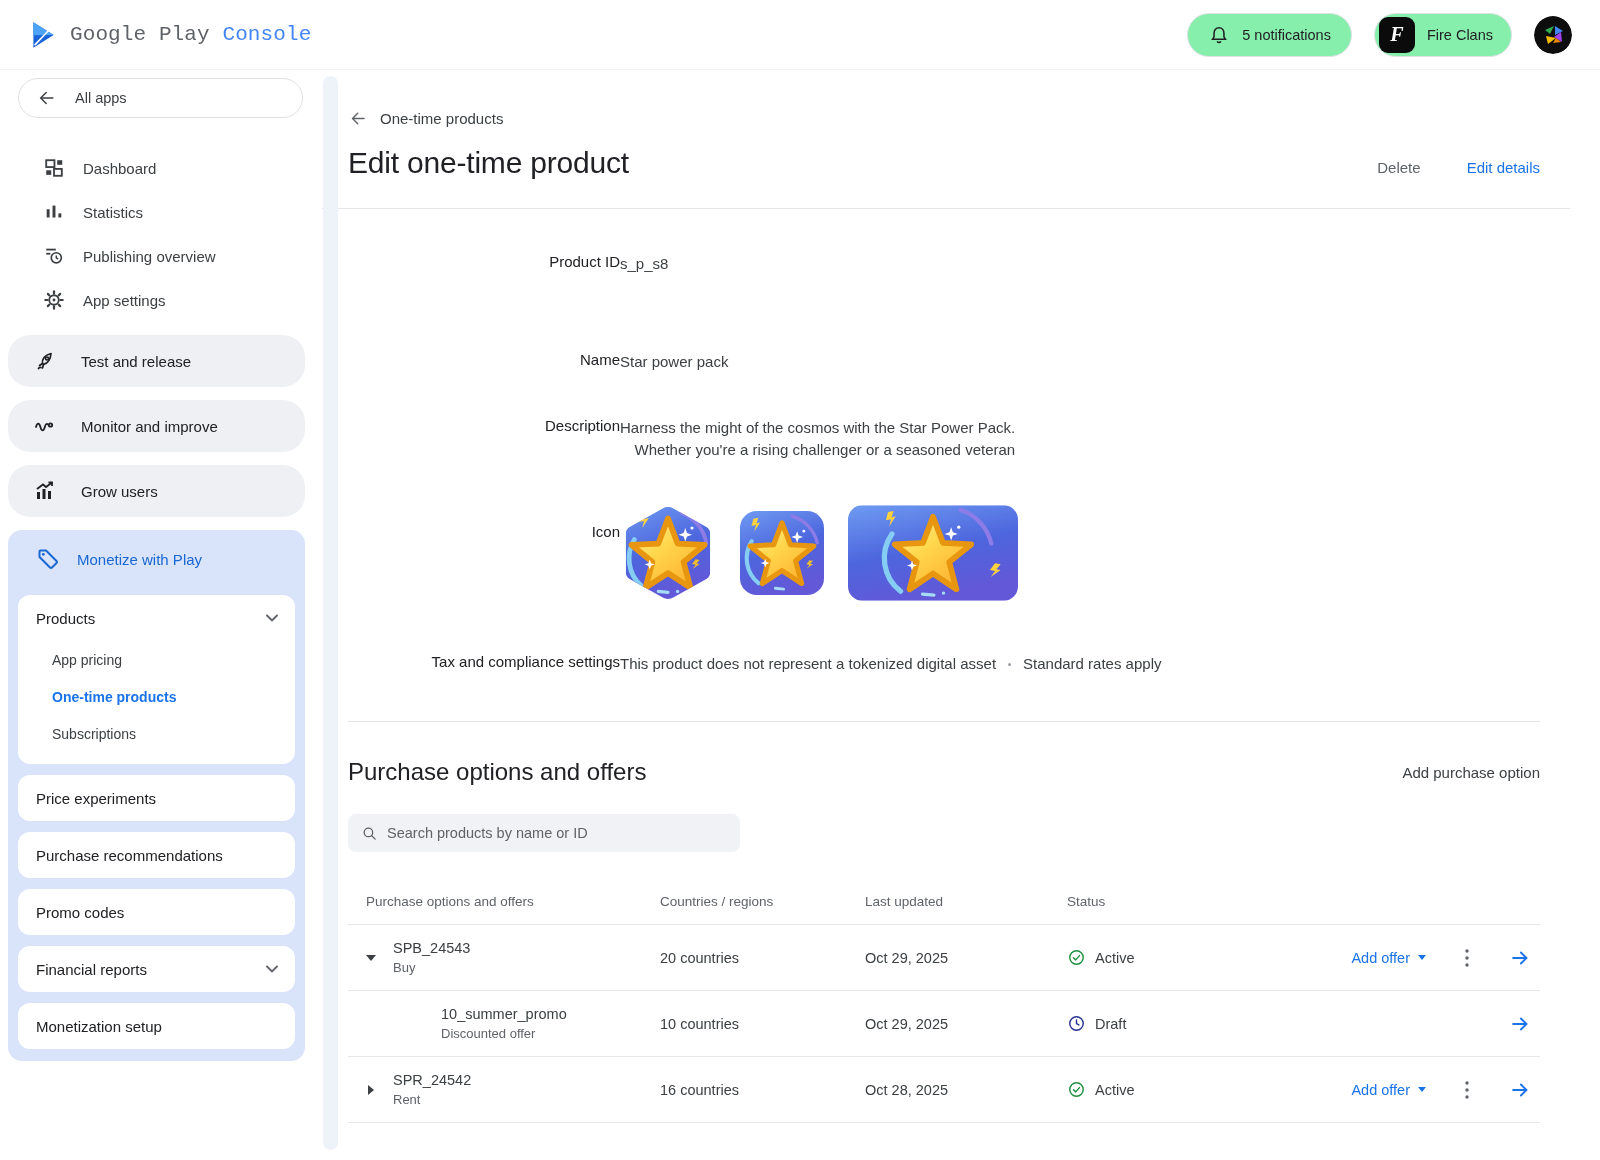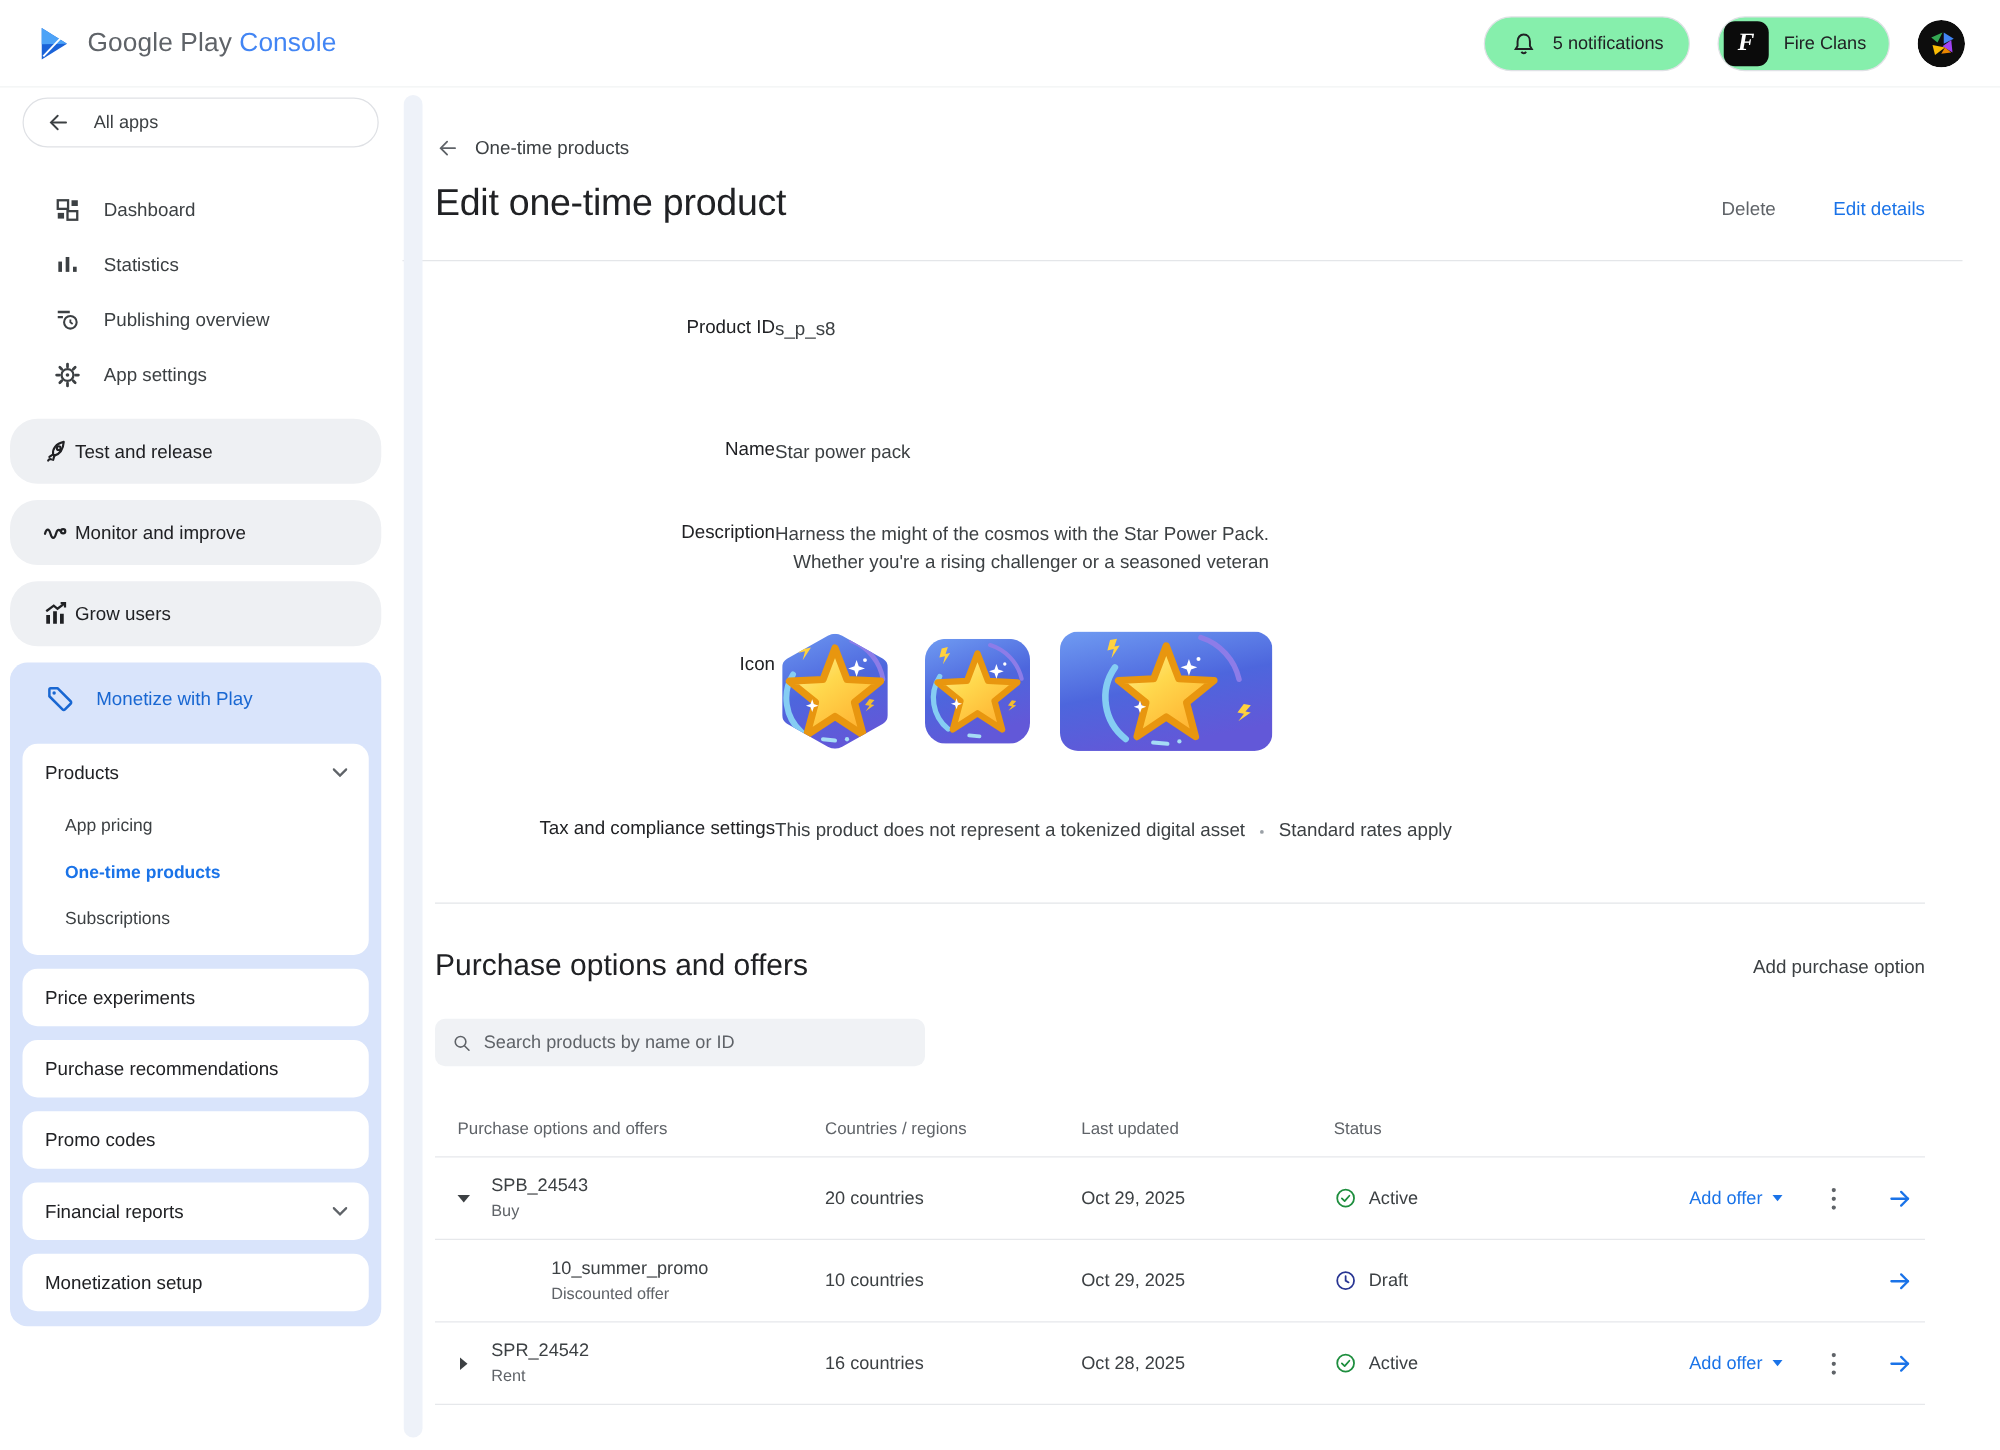--- a/index.html
+++ b/index.html
@@ -2,21 +2,21 @@
 <html><head>
 <meta charset="utf-8">
 <style>
   * { box-sizing: border-box; margin: 0; padding: 0; }
   html,body { width:1600px; height:1160px; overflow:hidden; background:#fff;
     font-family:"Liberation Sans", sans-serif; color:#202124; }
 
   
   .topbar { height:70px; display:flex; align-items:center; padding:0 28px 0 30px;
     background:#fff; border-bottom:1px solid #f1f3f4; }
-  .logo { display:flex; align-items:center; gap:13px; }
+  .logo { display:flex; align-items:center; gap:13px;font-family:Liberation Mono, monospace; }
   .logo-text { font-size:21px; color:#5f6368; letter-spacing:.1px; }
   .logo-text .console { color:#4285f4; }
   .topbar-right { margin-left:auto; display:flex; align-items:center; gap:22px; }
   .pill { height:44px; border:1px solid #dfe1e5; border-radius:24px; background:#86efac;
     display:flex; align-items:center; gap:12px; padding:0 20px; font-size:14.5px; color:#202124; }
   .pill.app { padding:0 18px 0 4px; }
   .monogram-box { width:36px; height:36px; border-radius:9px; background:#0b0b0b; color:#fff;
     display:flex; align-items:center; justify-content:center;
     font-family:"Liberation Serif", serif; font-style:italic; font-weight:bold; font-size:20px; }
   .avatar { width:38px; height:38px; border-radius:50%; overflow:hidden; }
@@ -29,21 +29,21 @@
   .main { flex:1; padding-right:60px; }
 
   
   .allapps { margin:0 0 28px 18px; width:285px; height:40px; border:1px solid #dfe1e5;
     border-radius:20px; display:flex; align-items:center; gap:18px; padding:0 18px;
     font-size:14.5px; color:#3c4043; background:#fff; }
   .nav-item { display:flex; align-items:center; gap:17px; height:44px; padding-left:42px;
     font-size:15px; color:#3c4043; }
   .icon24 { width:24px; height:24px; flex:none; display:flex; align-items:center; justify-content:center; }
   .gcard { width:297px; margin:13px 0 0 8px; height:52px; background:#eef0f3; border-radius:22px;
-    display:flex; align-items:center; gap:3px; padding-left:25px; font-size:15px;
+    display:flex; align-items:center; gap:24px; padding-left:25px; font-size:15px;
     font-weight:500; color:#202124; }
   .gcard:first-of-type { margin-top:22px; }
   .bluebox { width:297px; margin:13px 0 0 8px; background:#d9e4fb; border-radius:14px;
     padding:4px 10px 12px; }
   .blue-header { height:50px; display:flex; align-items:center; gap:17px; padding-left:18px;
     color:#1967d2; font-weight:500; font-size:15px; }
   .wcard { background:#fff; border-radius:12px; margin-top:11px; }
   .wcard-row { height:46px; display:flex; align-items:center; justify-content:space-between;
     padding:0 16px 0 18px; font-size:15px; font-weight:500; color:#202124; }
   .products-card { padding-bottom:12px; }

